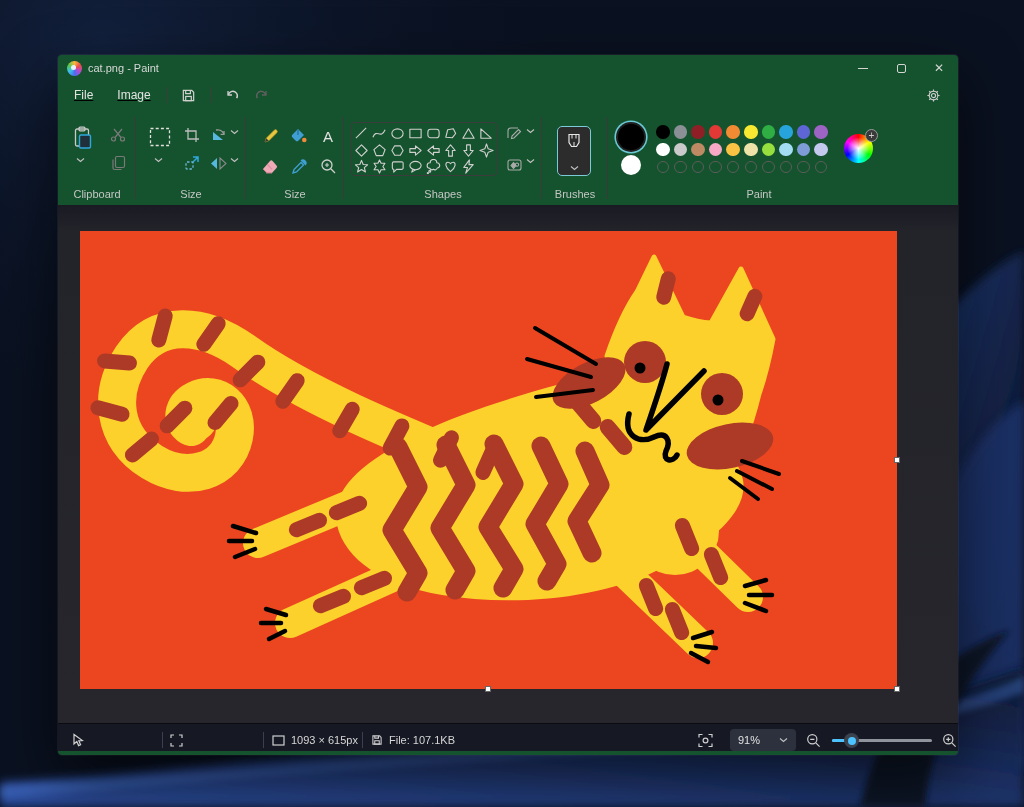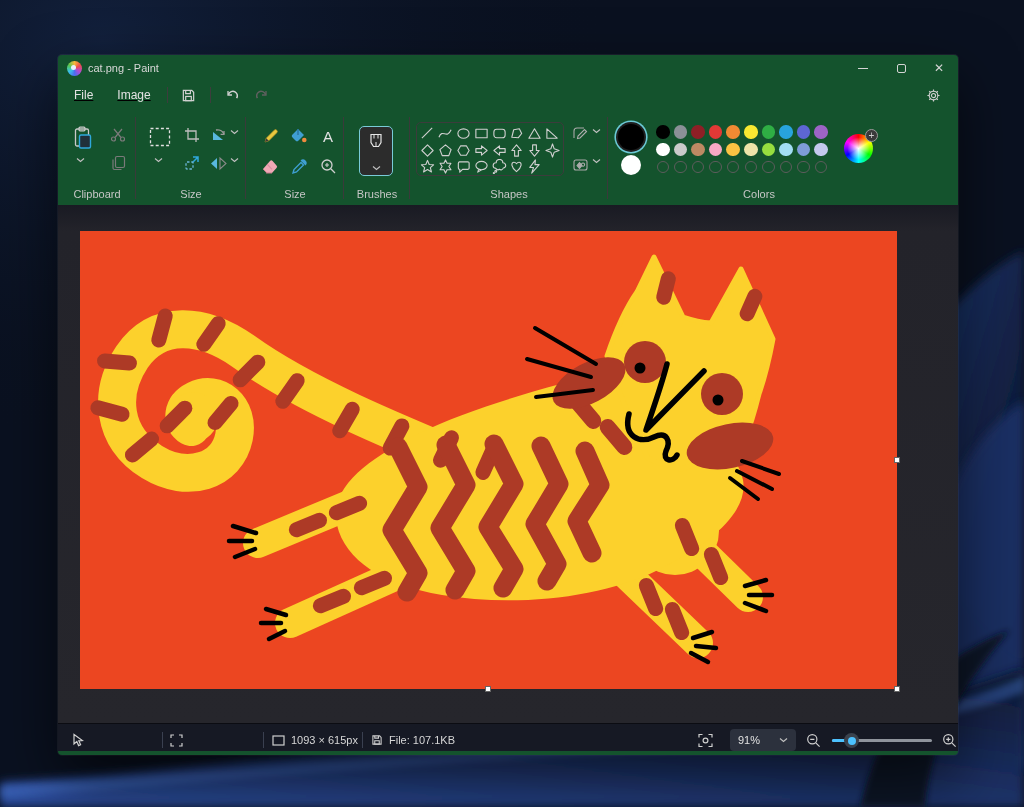--- a/index.html
+++ b/index.html
@@ -278,180 +278,180 @@
         <div class="ribtn" style="left:71px;top:46px;width:22px;height:22px">
           <svg width="17" height="17" viewBox="0 0 17 17" fill="none" stroke="#cfcfcf" stroke-width="1.3">
             <circle cx="7" cy="7" r="5"></circle>
               <path d="M10.8,10.8 L15,15"></path>
               <path d="M5,7 h4 M7,5 v4" stroke-width="1.1"></path>
           </svg>
         </div>
         <div class="rlabel">Size</div>
       </div>
 
+      <div class="rgroup" style="width:198px">
+        <div class="shape-grid-box" id="shape-grid">
+            <div class="shape-cell">
+              <svg width="15" height="15" viewBox="0 0 16 16" fill="none" stroke="currentColor" stroke-width="1.2" stroke-linejoin="round">
+                <path d="M2,13 L13,2"></path>
+              </svg>
+            </div>
+            <div class="shape-cell">
+              <svg width="15" height="15" viewBox="0 0 16 16" fill="none" stroke="currentColor" stroke-width="1.2" stroke-linejoin="round">
+                <path d="M1,12 C5,2 9,15 14,4"></path>
+              </svg>
+            </div>
+            <div class="shape-cell">
+              <svg width="15" height="15" viewBox="0 0 16 16" fill="none" stroke="currentColor" stroke-width="1.2" stroke-linejoin="round">
+                <ellipse cx="8" cy="8" rx="6" ry="5"></ellipse>
+              </svg>
+            </div>
+            <div class="shape-cell">
+              <svg width="15" height="15" viewBox="0 0 16 16" fill="none" stroke="currentColor" stroke-width="1.2" stroke-linejoin="round">
+                <rect x="2" y="3.5" width="12" height="9"></rect>
+              </svg>
+            </div>
+            <div class="shape-cell">
+              <svg width="15" height="15" viewBox="0 0 16 16" fill="none" stroke="currentColor" stroke-width="1.2" stroke-linejoin="round">
+                <rect x="2" y="3.5" width="12" height="9" rx="3"></rect>
+              </svg>
+            </div>
+            <div class="shape-cell">
+              <svg width="15" height="15" viewBox="0 0 16 16" fill="none" stroke="currentColor" stroke-width="1.2" stroke-linejoin="round">
+                <path d="M3,12 L5,4 L11,3 L13.5,8 L10,12.5 Z"></path>
+              </svg>
+            </div>
+            <div class="shape-cell">
+              <svg width="15" height="15" viewBox="0 0 16 16" fill="none" stroke="currentColor" stroke-width="1.2" stroke-linejoin="round">
+                <path d="M8,3 L14,13 L2,13 Z"></path>
+              </svg>
+            </div>
+            <div class="shape-cell">
+              <svg width="15" height="15" viewBox="0 0 16 16" fill="none" stroke="currentColor" stroke-width="1.2" stroke-linejoin="round">
+                <path d="M2,3 L13,13 L2,13 Z"></path>
+              </svg>
+            </div>
+            <div class="shape-cell">
+              <svg width="15" height="15" viewBox="0 0 16 16" fill="none" stroke="currentColor" stroke-width="1.2" stroke-linejoin="round">
+                <path d="M8,2 L14,8 L8,14 L2,8 Z"></path>
+              </svg>
+            </div>
+            <div class="shape-cell">
+              <svg width="15" height="15" viewBox="0 0 16 16" fill="none" stroke="currentColor" stroke-width="1.2" stroke-linejoin="round">
+                <path d="M8,2 L14,7 L11.5,13.5 L4.5,13.5 L2,7 Z"></path>
+              </svg>
+            </div>
+            <div class="shape-cell">
+              <svg width="15" height="15" viewBox="0 0 16 16" fill="none" stroke="currentColor" stroke-width="1.2" stroke-linejoin="round">
+                <path d="M5,3 L11,3 L14,8 L11,13 L5,13 L2,8 Z"></path>
+              </svg>
+            </div>
+            <div class="shape-cell">
+              <svg width="15" height="15" viewBox="0 0 16 16" fill="none" stroke="currentColor" stroke-width="1.2" stroke-linejoin="round">
+                <path d="M2,6 L8,6 L8,3 L14,8 L8,13 L8,10 L2,10 Z"></path>
+              </svg>
+            </div>
+            <div class="shape-cell">
+              <svg width="15" height="15" viewBox="0 0 16 16" fill="none" stroke="currentColor" stroke-width="1.2" stroke-linejoin="round">
+                <path d="M14,6 L8,6 L8,3 L2,8 L8,13 L8,10 L14,10 Z"></path>
+              </svg>
+            </div>
+            <div class="shape-cell">
+              <svg width="15" height="15" viewBox="0 0 16 16" fill="none" stroke="currentColor" stroke-width="1.2" stroke-linejoin="round">
+                <path d="M8,2 L13,8 L10,8 L10,14 L6,14 L6,8 L3,8 Z"></path>
+              </svg>
+            </div>
+            <div class="shape-cell">
+              <svg width="15" height="15" viewBox="0 0 16 16" fill="none" stroke="currentColor" stroke-width="1.2" stroke-linejoin="round">
+                <path d="M8,14 L13,8 L10,8 L10,2 L6,2 L6,8 L3,8 Z"></path>
+              </svg>
+            </div>
+            <div class="shape-cell">
+              <svg width="15" height="15" viewBox="0 0 16 16" fill="none" stroke="currentColor" stroke-width="1.2" stroke-linejoin="round">
+                <path d="M8,1 L9.8,6.2 L15,8 L9.8,9.8 L8,15 L6.2,9.8 L1,8 L6.2,6.2 Z"></path>
+              </svg>
+            </div>
+            <div class="shape-cell">
+              <svg width="15" height="15" viewBox="0 0 16 16" fill="none" stroke="currentColor" stroke-width="1.2" stroke-linejoin="round">
+                <path d="M8,1.5 L9.8,5.8 L14.5,6.2 L11,9.2 L12.2,13.8 L8,11.2 L3.8,13.8 L5,9.2 L1.5,6.2 L6.2,5.8 Z"></path>
+              </svg>
+            </div>
+            <div class="shape-cell">
+              <svg width="15" height="15" viewBox="0 0 16 16" fill="none" stroke="currentColor" stroke-width="1.2" stroke-linejoin="round">
+                <path d="M8,1 L9.7,4.6 L13.8,4.5 L11.6,8 L13.8,11.5 L9.7,11.4 L8,15 L6.3,11.4 L2.2,11.5 L4.4,8 L2.2,4.5 L6.3,4.6 Z"></path>
+              </svg>
+            </div>
+            <div class="shape-cell">
+              <svg width="15" height="15" viewBox="0 0 16 16" fill="none" stroke="currentColor" stroke-width="1.2" stroke-linejoin="round">
+                <path d="M3.5,3 h9 a1.5,1.5 0 0 1 1.5,1.5 v5 a1.5,1.5 0 0 1 -1.5,1.5 h-5.5 l-3,3 v-3 a1.5,1.5 0 0 1 -1.5,-1.5 v-5 a1.5,1.5 0 0 1 1.5,-1.5 Z"></path>
+              </svg>
+            </div>
+            <div class="shape-cell">
+              <svg width="15" height="15" viewBox="0 0 16 16" fill="none" stroke="currentColor" stroke-width="1.2" stroke-linejoin="round">
+                <ellipse cx="8" cy="7" rx="6" ry="4.5"></ellipse>
+                <path d="M5,11 L4,14 L8,11.5"></path>
+              </svg>
+            </div>
+            <div class="shape-cell">
+              <svg width="15" height="15" viewBox="0 0 16 16" fill="none" stroke="currentColor" stroke-width="1.2" stroke-linejoin="round">
+                <path d="M4,10 a3,3 0 0 1 0.5,-6 a3.5,3.5 0 0 1 7,0 a2.8,2.8 0 0 1 0.5,5.6 a2.5,2.5 0 0 1 -4,1.4 a3,3 0 0 1 -4,-1 Z"></path>
+                <circle cx="4" cy="13" r="1"></circle>
+                <circle cx="2" cy="15" r="0.6"></circle>
+              </svg>
+            </div>
+            <div class="shape-cell">
+              <svg width="15" height="15" viewBox="0 0 16 16" fill="none" stroke="currentColor" stroke-width="1.2" stroke-linejoin="round">
+                <path d="M8,13.5 C2,9 2,3.5 5.3,3.5 C7,3.5 8,5 8,5 C8,5 9,3.5 10.7,3.5 C14,3.5 14,9 8,13.5 Z"></path>
+              </svg>
+            </div>
+            <div class="shape-cell">
+              <svg width="15" height="15" viewBox="0 0 16 16" fill="none" stroke="currentColor" stroke-width="1.2" stroke-linejoin="round">
+                <path d="M9,1 L3,9 L7,9 L5,15 L13,6 L8.5,6 Z"></path>
+              </svg>
+            </div>
+          </div>
+        <div class="ribtn" style="left:160px;top:15px;width:20px;height:20px">
+          <svg width="17" height="17" viewBox="0 0 17 17" fill="none" stroke="#aaaaaa" stroke-width="1.1">
+            <path d="M2,12 L2,5 A3,3 0 0 1 5,2 L12,2"></path>
+              <path d="M14.5,5.5 L8,12 L5.5,12.5 L6,10 L12.5,3.5 Z"></path>
+          </svg>
+        </div>
+        <div class="ribtn chev" style="left:182px;top:19px">
+            <svg width="9" height="6" viewBox="0 0 9 6" fill="none" stroke="#bdbdbd" stroke-width="1.2">
+              <path d="M1,1.5 L4.5,4.5 L8,1.5"></path>
+            </svg>
+          </div>
+        <div class="ribtn" style="left:160px;top:45px;width:20px;height:20px">
+          <svg width="17" height="17" viewBox="0 0 17 17" fill="none" stroke="#aaaaaa" stroke-width="1.1">
+            <rect x="2" y="4" width="13" height="10" rx="2"></rect>
+              <path d="M5,9.5 l2.5,-3 2.5,3 -2.5,3 z" fill="#aaaaaa"></path>
+              <path d="M11,7 a1.6,1.6 0 1 0 0.01,0"></path>
+          </svg>
+        </div>
+        <div class="ribtn chev" style="left:182px;top:49px">
+            <svg width="9" height="6" viewBox="0 0 9 6" fill="none" stroke="#bdbdbd" stroke-width="1.2">
+              <path d="M1,1.5 L4.5,4.5 L8,1.5"></path>
+            </svg>
+          </div>
+        <div class="rlabel">Shapes</div>
+      </div>
+
       <div class="rgroup" style="width:66px">
         <div class="brush-box">
           <svg width="16" height="24" viewBox="0 0 16 24" fill="none" stroke="#e6e6e6" stroke-width="1.2">
             <path d="M3,1.5 h10 v8 l-2.5,4 h-5 L3,9.5 Z"></path>
             <path d="M8,9 v4.5 M6,1.5 v4 M10,1.5 v4" stroke-width="1"></path>
           </svg>
           <span class="chev">
               <svg width="9" height="6" viewBox="0 0 9 6" fill="none" stroke="#bdbdbd" stroke-width="1.2">
                 <path d="M1,1.5 L4.5,4.5 L8,1.5"></path>
               </svg>
             </span>
         </div>
         <div class="rlabel">Brushes</div>
-      </div>
-
-      <div class="rgroup" style="width:198px">
-        <div class="shape-grid-box" id="shape-grid">
-            <div class="shape-cell">
-              <svg width="15" height="15" viewBox="0 0 16 16" fill="none" stroke="currentColor" stroke-width="1.2" stroke-linejoin="round">
-                <path d="M2,13 L13,2"></path>
-              </svg>
-            </div>
-            <div class="shape-cell">
-              <svg width="15" height="15" viewBox="0 0 16 16" fill="none" stroke="currentColor" stroke-width="1.2" stroke-linejoin="round">
-                <path d="M1,12 C5,2 9,15 14,4"></path>
-              </svg>
-            </div>
-            <div class="shape-cell">
-              <svg width="15" height="15" viewBox="0 0 16 16" fill="none" stroke="currentColor" stroke-width="1.2" stroke-linejoin="round">
-                <ellipse cx="8" cy="8" rx="6" ry="5"></ellipse>
-              </svg>
-            </div>
-            <div class="shape-cell">
-              <svg width="15" height="15" viewBox="0 0 16 16" fill="none" stroke="currentColor" stroke-width="1.2" stroke-linejoin="round">
-                <rect x="2" y="3.5" width="12" height="9"></rect>
-              </svg>
-            </div>
-            <div class="shape-cell">
-              <svg width="15" height="15" viewBox="0 0 16 16" fill="none" stroke="currentColor" stroke-width="1.2" stroke-linejoin="round">
-                <rect x="2" y="3.5" width="12" height="9" rx="3"></rect>
-              </svg>
-            </div>
-            <div class="shape-cell">
-              <svg width="15" height="15" viewBox="0 0 16 16" fill="none" stroke="currentColor" stroke-width="1.2" stroke-linejoin="round">
-                <path d="M3,12 L5,4 L11,3 L13.5,8 L10,12.5 Z"></path>
-              </svg>
-            </div>
-            <div class="shape-cell">
-              <svg width="15" height="15" viewBox="0 0 16 16" fill="none" stroke="currentColor" stroke-width="1.2" stroke-linejoin="round">
-                <path d="M8,3 L14,13 L2,13 Z"></path>
-              </svg>
-            </div>
-            <div class="shape-cell">
-              <svg width="15" height="15" viewBox="0 0 16 16" fill="none" stroke="currentColor" stroke-width="1.2" stroke-linejoin="round">
-                <path d="M2,3 L13,13 L2,13 Z"></path>
-              </svg>
-            </div>
-            <div class="shape-cell">
-              <svg width="15" height="15" viewBox="0 0 16 16" fill="none" stroke="currentColor" stroke-width="1.2" stroke-linejoin="round">
-                <path d="M8,2 L14,8 L8,14 L2,8 Z"></path>
-              </svg>
-            </div>
-            <div class="shape-cell">
-              <svg width="15" height="15" viewBox="0 0 16 16" fill="none" stroke="currentColor" stroke-width="1.2" stroke-linejoin="round">
-                <path d="M8,2 L14,7 L11.5,13.5 L4.5,13.5 L2,7 Z"></path>
-              </svg>
-            </div>
-            <div class="shape-cell">
-              <svg width="15" height="15" viewBox="0 0 16 16" fill="none" stroke="currentColor" stroke-width="1.2" stroke-linejoin="round">
-                <path d="M5,3 L11,3 L14,8 L11,13 L5,13 L2,8 Z"></path>
-              </svg>
-            </div>
-            <div class="shape-cell">
-              <svg width="15" height="15" viewBox="0 0 16 16" fill="none" stroke="currentColor" stroke-width="1.2" stroke-linejoin="round">
-                <path d="M2,6 L8,6 L8,3 L14,8 L8,13 L8,10 L2,10 Z"></path>
-              </svg>
-            </div>
-            <div class="shape-cell">
-              <svg width="15" height="15" viewBox="0 0 16 16" fill="none" stroke="currentColor" stroke-width="1.2" stroke-linejoin="round">
-                <path d="M14,6 L8,6 L8,3 L2,8 L8,13 L8,10 L14,10 Z"></path>
-              </svg>
-            </div>
-            <div class="shape-cell">
-              <svg width="15" height="15" viewBox="0 0 16 16" fill="none" stroke="currentColor" stroke-width="1.2" stroke-linejoin="round">
-                <path d="M8,2 L13,8 L10,8 L10,14 L6,14 L6,8 L3,8 Z"></path>
-              </svg>
-            </div>
-            <div class="shape-cell">
-              <svg width="15" height="15" viewBox="0 0 16 16" fill="none" stroke="currentColor" stroke-width="1.2" stroke-linejoin="round">
-                <path d="M8,14 L13,8 L10,8 L10,2 L6,2 L6,8 L3,8 Z"></path>
-              </svg>
-            </div>
-            <div class="shape-cell">
-              <svg width="15" height="15" viewBox="0 0 16 16" fill="none" stroke="currentColor" stroke-width="1.2" stroke-linejoin="round">
-                <path d="M8,1 L9.8,6.2 L15,8 L9.8,9.8 L8,15 L6.2,9.8 L1,8 L6.2,6.2 Z"></path>
-              </svg>
-            </div>
-            <div class="shape-cell">
-              <svg width="15" height="15" viewBox="0 0 16 16" fill="none" stroke="currentColor" stroke-width="1.2" stroke-linejoin="round">
-                <path d="M8,1.5 L9.8,5.8 L14.5,6.2 L11,9.2 L12.2,13.8 L8,11.2 L3.8,13.8 L5,9.2 L1.5,6.2 L6.2,5.8 Z"></path>
-              </svg>
-            </div>
-            <div class="shape-cell">
-              <svg width="15" height="15" viewBox="0 0 16 16" fill="none" stroke="currentColor" stroke-width="1.2" stroke-linejoin="round">
-                <path d="M8,1 L9.7,4.6 L13.8,4.5 L11.6,8 L13.8,11.5 L9.7,11.4 L8,15 L6.3,11.4 L2.2,11.5 L4.4,8 L2.2,4.5 L6.3,4.6 Z"></path>
-              </svg>
-            </div>
-            <div class="shape-cell">
-              <svg width="15" height="15" viewBox="0 0 16 16" fill="none" stroke="currentColor" stroke-width="1.2" stroke-linejoin="round">
-                <path d="M3.5,3 h9 a1.5,1.5 0 0 1 1.5,1.5 v5 a1.5,1.5 0 0 1 -1.5,1.5 h-5.5 l-3,3 v-3 a1.5,1.5 0 0 1 -1.5,-1.5 v-5 a1.5,1.5 0 0 1 1.5,-1.5 Z"></path>
-              </svg>
-            </div>
-            <div class="shape-cell">
-              <svg width="15" height="15" viewBox="0 0 16 16" fill="none" stroke="currentColor" stroke-width="1.2" stroke-linejoin="round">
-                <ellipse cx="8" cy="7" rx="6" ry="4.5"></ellipse>
-                <path d="M5,11 L4,14 L8,11.5"></path>
-              </svg>
-            </div>
-            <div class="shape-cell">
-              <svg width="15" height="15" viewBox="0 0 16 16" fill="none" stroke="currentColor" stroke-width="1.2" stroke-linejoin="round">
-                <path d="M4,10 a3,3 0 0 1 0.5,-6 a3.5,3.5 0 0 1 7,0 a2.8,2.8 0 0 1 0.5,5.6 a2.5,2.5 0 0 1 -4,1.4 a3,3 0 0 1 -4,-1 Z"></path>
-                <circle cx="4" cy="13" r="1"></circle>
-                <circle cx="2" cy="15" r="0.6"></circle>
-              </svg>
-            </div>
-            <div class="shape-cell">
-              <svg width="15" height="15" viewBox="0 0 16 16" fill="none" stroke="currentColor" stroke-width="1.2" stroke-linejoin="round">
-                <path d="M8,13.5 C2,9 2,3.5 5.3,3.5 C7,3.5 8,5 8,5 C8,5 9,3.5 10.7,3.5 C14,3.5 14,9 8,13.5 Z"></path>
-              </svg>
-            </div>
-            <div class="shape-cell">
-              <svg width="15" height="15" viewBox="0 0 16 16" fill="none" stroke="currentColor" stroke-width="1.2" stroke-linejoin="round">
-                <path d="M9,1 L3,9 L7,9 L5,15 L13,6 L8.5,6 Z"></path>
-              </svg>
-            </div>
-          </div>
-        <div class="ribtn" style="left:160px;top:15px;width:20px;height:20px">
-          <svg width="17" height="17" viewBox="0 0 17 17" fill="none" stroke="#aaaaaa" stroke-width="1.1">
-            <path d="M2,12 L2,5 A3,3 0 0 1 5,2 L12,2"></path>
-              <path d="M14.5,5.5 L8,12 L5.5,12.5 L6,10 L12.5,3.5 Z"></path>
-          </svg>
-        </div>
-        <div class="ribtn chev" style="left:182px;top:19px">
-            <svg width="9" height="6" viewBox="0 0 9 6" fill="none" stroke="#bdbdbd" stroke-width="1.2">
-              <path d="M1,1.5 L4.5,4.5 L8,1.5"></path>
-            </svg>
-          </div>
-        <div class="ribtn" style="left:160px;top:45px;width:20px;height:20px">
-          <svg width="17" height="17" viewBox="0 0 17 17" fill="none" stroke="#aaaaaa" stroke-width="1.1">
-            <rect x="2" y="4" width="13" height="10" rx="2"></rect>
-              <path d="M5,9.5 l2.5,-3 2.5,3 -2.5,3 z" fill="#aaaaaa"></path>
-              <path d="M11,7 a1.6,1.6 0 1 0 0.01,0"></path>
-          </svg>
-        </div>
-        <div class="ribtn chev" style="left:182px;top:49px">
-            <svg width="9" height="6" viewBox="0 0 9 6" fill="none" stroke="#bdbdbd" stroke-width="1.2">
-              <path d="M1,1.5 L4.5,4.5 L8,1.5"></path>
-            </svg>
-          </div>
-        <div class="rlabel">Shapes</div>
       </div>
 
 
       <div class="rgroup" style="width:302px">
         <div class="sel-swatch c1" id="color1" style="background: rgb(0, 0, 0);"></div>
         <div class="sel-swatch c2" id="color2" style="background: rgb(255, 255, 255);"></div>
         <div class="pal-grid" id="palette">
             <div class="swatch" style="background: rgb(0, 0, 0);"></div>
             <div class="swatch" style="background: rgb(139, 144, 151);"></div>
             <div class="swatch" style="background: rgb(143, 31, 38);"></div>
@@ -478,21 +478,21 @@
             <div class="swatch empty"></div>
             <div class="swatch empty"></div>
             <div class="swatch empty"></div>
             <div class="swatch empty"></div>
             <div class="swatch empty"></div>
             <div class="swatch empty"></div>
             <div class="swatch empty"></div>
           </div>
         <div class="wheel"></div>
         <div class="wheel-plus">+</div>
-        <div class="rlabel">Colors</div>
+        <div class="rlabel">Paint</div>
       </div>
     </div>
 
     <div class="canvas-area">
       <div class="paint-canvas">
         <svg width="817" height="458" viewBox="0 0 817 458">
           <rect class="cat-bg" width="817" height="458"></rect>
 
           <g fill="none" class="cat-ys" stroke-linecap="round">
             <path d="M 438,252 C 350,215 235,172 163,120 C 123,92 78,88 52,126 C 28,162 32,206 72,231 C 108,253 147,240 154,206 C 160,176 136,159 116,169 C 102,176 101,190 111,196" stroke-width="38"></path>

